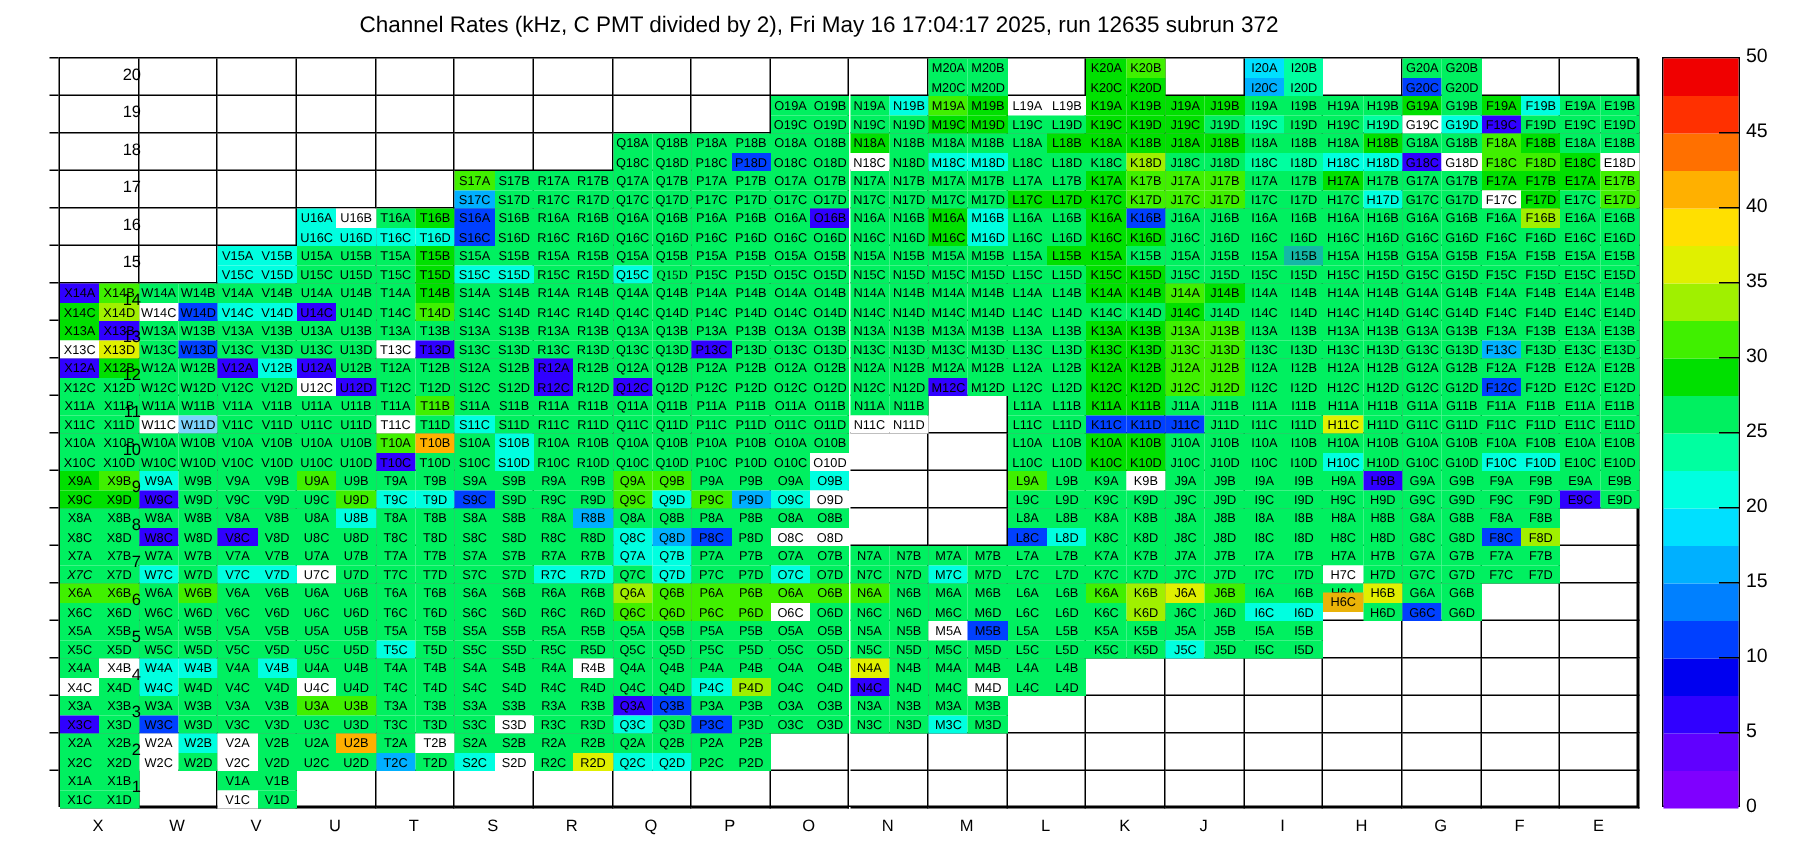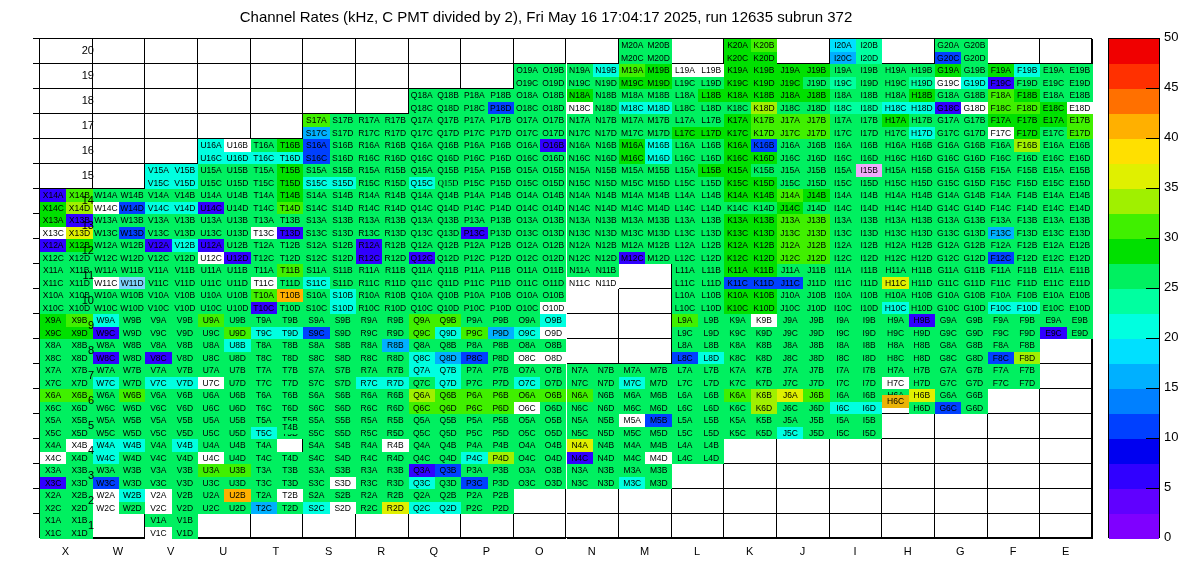--- a/index.html
+++ b/index.html
@@ -741,21 +741,21 @@
       <div class="sub" title="L15D" style="left: 658.125px; top: 137.5px; width: 26.325px; height: 12.5px; background: rgb(0, 240, 96);">L15D</div>
       <div class="sub" title="K15A" style="left: 684.45px; top: 125px; width: 26.325px; height: 12.5px; background: rgb(0, 224, 0);">K15A</div>
       <div class="sub" title="K15B" style="left: 710.775px; top: 125px; width: 26.325px; height: 12.5px; background: rgb(0, 240, 96);">K15B</div>
       <div class="sub" title="K15C" style="left: 684.45px; top: 137.5px; width: 26.325px; height: 12.5px; background: rgb(0, 224, 0);">K15C</div>
       <div class="sub" title="K15D" style="left: 710.775px; top: 137.5px; width: 26.325px; height: 12.5px; background: rgb(0, 224, 0);">K15D</div>
       <div class="sub" title="J15A" style="left: 737.1px; top: 125px; width: 26.325px; height: 12.5px; background: rgb(0, 240, 96);">J15A</div>
       <div class="sub" title="J15B" style="left: 763.425px; top: 125px; width: 26.325px; height: 12.5px; background: rgb(0, 240, 96);">J15B</div>
       <div class="sub" title="J15C" style="left: 737.1px; top: 137.5px; width: 26.325px; height: 12.5px; background: rgb(0, 240, 96);">J15C</div>
       <div class="sub" title="J15D" style="left: 763.425px; top: 137.5px; width: 26.325px; height: 12.5px; background: rgb(0, 240, 96);">J15D</div>
       <div class="sub" title="I15A" style="left: 789.75px; top: 125px; width: 26.325px; height: 12.5px; background: rgb(0, 240, 96);">I15A</div>
-      <div class="sub" title="I15B" style="left: 816.075px; top: 125px; width: 26.325px; height: 12.5px; background: #f0abfc;">I15B</div>
+      <div class="sub" title="I15B" style="left: 816.075px; top: 125px; width: 26.325px; height: 12.5px; background: #14b8a6;">I15B</div>
       <div class="sub" title="I15C" style="left: 789.75px; top: 137.5px; width: 26.325px; height: 12.5px; background: rgb(0, 240, 96);">I15C</div>
       <div class="sub" title="I15D" style="left: 816.075px; top: 137.5px; width: 26.325px; height: 12.5px; background: rgb(0, 240, 96);">I15D</div>
       <div class="sub" title="H15A" style="left: 842.4px; top: 125px; width: 26.325px; height: 12.5px; background: rgb(0, 240, 96);">H15A</div>
       <div class="sub" title="H15B" style="left: 868.725px; top: 125px; width: 26.325px; height: 12.5px; background: rgb(0, 240, 96);">H15B</div>
       <div class="sub" title="H15C" style="left: 842.4px; top: 137.5px; width: 26.325px; height: 12.5px; background: rgb(0, 240, 96);">H15C</div>
       <div class="sub" title="H15D" style="left: 868.725px; top: 137.5px; width: 26.325px; height: 12.5px; background: rgb(0, 240, 96);">H15D</div>
       <div class="sub" title="G15A" style="left: 895.05px; top: 125px; width: 26.325px; height: 12.5px; background: rgb(0, 240, 96);">G15A</div>
       <div class="sub" title="G15B" style="left: 921.375px; top: 125px; width: 26.325px; height: 12.5px; background: rgb(0, 240, 96);">G15B</div>
       <div class="sub" title="G15C" style="left: 895.05px; top: 137.5px; width: 26.325px; height: 12.5px; background: rgb(0, 240, 96);">G15C</div>
       <div class="sub" title="G15D" style="left: 921.375px; top: 137.5px; width: 26.325px; height: 12.5px; background: rgb(0, 240, 96);">G15D</div>
@@ -1290,21 +1290,21 @@
       <div class="sub" title="G8A" style="left: 895.05px; top: 300px; width: 26.325px; height: 12.5px; background: rgb(0, 240, 96);">G8A</div>
       <div class="sub" title="G8B" style="left: 921.375px; top: 300px; width: 26.325px; height: 12.5px; background: rgb(0, 240, 96);">G8B</div>
       <div class="sub" title="G8C" style="left: 895.05px; top: 312.5px; width: 26.325px; height: 12.5px; background: rgb(0, 240, 96);">G8C</div>
       <div class="sub" title="G8D" style="left: 921.375px; top: 312.5px; width: 26.325px; height: 12.5px; background: rgb(0, 240, 96);">G8D</div>
       <div class="sub" title="F8A" style="left: 947.7px; top: 300px; width: 26.325px; height: 12.5px; background: rgb(0, 240, 96);">F8A</div>
       <div class="sub" title="F8B" style="left: 974.025px; top: 300px; width: 26.325px; height: 12.5px; background: rgb(0, 240, 96);">F8B</div>
       <div class="sub" title="F8C" style="left: 947.7px; top: 312.5px; width: 26.325px; height: 12.5px; background: rgb(0, 64, 255);">F8C</div>
       <div class="sub" title="F8D" style="left: 974.025px; top: 312.5px; width: 26.325px; height: 12.5px; background: rgb(160, 240, 0);">F8D</div>
       <div class="sub" title="X7A" style="left: 0px; top: 325px; width: 26.325px; height: 12.5px; background: rgb(0, 240, 96);">X7A</div>
       <div class="sub" title="X7B" style="left: 26.325px; top: 325px; width: 26.325px; height: 12.5px; background: rgb(0, 240, 96);">X7B</div>
-      <div class="sub" title="X7C" style="left: 0px; top: 337.5px; width: 26.325px; height: 12.5px; background: rgb(0, 240, 96);">X7C</div>
+      <div class="sub" title="X7C" style="left: 0px; top: 337.5px; width: 26.325px; height: 12.5px; background: rgb(0, 240, 96); font-style: italic;">X7C</div>
       <div class="sub" title="X7D" style="left: 26.325px; top: 337.5px; width: 26.325px; height: 12.5px; background: rgb(0, 240, 96);">X7D</div>
       <div class="sub" title="W7A" style="left: 52.65px; top: 325px; width: 26.325px; height: 12.5px; background: rgb(0, 240, 96);">W7A</div>
       <div class="sub" title="W7B" style="left: 78.975px; top: 325px; width: 26.325px; height: 12.5px; background: rgb(0, 240, 96);">W7B</div>
       <div class="sub" title="W7C" style="left: 52.65px; top: 337.5px; width: 26.325px; height: 12.5px; background: rgb(0, 255, 224);">W7C</div>
       <div class="sub" title="W7D" style="left: 78.975px; top: 337.5px; width: 26.325px; height: 12.5px; background: rgb(0, 240, 96);">W7D</div>
       <div class="sub" title="V7A" style="left: 105.3px; top: 325px; width: 26.325px; height: 12.5px; background: rgb(0, 240, 96);">V7A</div>
       <div class="sub" title="V7B" style="left: 131.625px; top: 325px; width: 26.325px; height: 12.5px; background: rgb(0, 240, 96);">V7B</div>
       <div class="sub" title="V7C" style="left: 105.3px; top: 337.5px; width: 26.325px; height: 12.5px; background: rgb(0, 255, 224);">V7C</div>
       <div class="sub" title="V7D" style="left: 131.625px; top: 337.5px; width: 26.325px; height: 12.5px; background: rgb(0, 255, 224);">V7D</div>
       <div class="sub" title="U7A" style="left: 157.95px; top: 325px; width: 26.325px; height: 12.5px; background: rgb(0, 240, 96);">U7A</div>
@@ -1517,21 +1517,21 @@
       <div class="sub" title="W4D" style="left: 78.975px; top: 412.5px; width: 26.325px; height: 12.5px; background: rgb(0, 240, 96);">W4D</div>
       <div class="sub" title="V4A" style="left: 105.3px; top: 400px; width: 26.325px; height: 12.5px; background: rgb(0, 240, 96);">V4A</div>
       <div class="sub" title="V4B" style="left: 131.625px; top: 400px; width: 26.325px; height: 12.5px; background: rgb(0, 255, 224);">V4B</div>
       <div class="sub" title="V4C" style="left: 105.3px; top: 412.5px; width: 26.325px; height: 12.5px; background: rgb(0, 240, 96);">V4C</div>
       <div class="sub" title="V4D" style="left: 131.625px; top: 412.5px; width: 26.325px; height: 12.5px; background: rgb(0, 240, 96);">V4D</div>
       <div class="sub" title="U4A" style="left: 157.95px; top: 400px; width: 26.325px; height: 12.5px; background: rgb(0, 240, 96);">U4A</div>
       <div class="sub" title="U4B" style="left: 184.275px; top: 400px; width: 26.325px; height: 12.5px; background: rgb(0, 240, 96);">U4B</div>
       <div class="sub" title="U4C" style="left: 157.95px; top: 412.5px; width: 26.325px; height: 12.5px; background: rgb(255, 255, 255);">U4C</div>
       <div class="sub" title="U4D" style="left: 184.275px; top: 412.5px; width: 26.325px; height: 12.5px; background: rgb(0, 240, 96);">U4D</div>
       <div class="sub" title="T4A" style="left: 210.6px; top: 400px; width: 26.325px; height: 12.5px; background: rgb(0, 240, 96);">T4A</div>
-      <div class="sub" title="T4B" style="left: 236.925px; top: 382px; width: 26.325px; height: 12.5px; background: rgb(0, 240, 96);">T4B</div>
+      <div class="sub" title="T4B" style="left: 236.925px; top: 400px; width: 26.325px; height: 12.5px; background: rgb(0, 240, 96);">T4B</div>
       <div class="sub" title="T4C" style="left: 210.6px; top: 412.5px; width: 26.325px; height: 12.5px; background: rgb(0, 240, 96);">T4C</div>
       <div class="sub" title="T4D" style="left: 236.925px; top: 412.5px; width: 26.325px; height: 12.5px; background: rgb(0, 240, 96);">T4D</div>
       <div class="sub" title="S4A" style="left: 263.25px; top: 400px; width: 26.325px; height: 12.5px; background: rgb(0, 240, 96);">S4A</div>
       <div class="sub" title="S4B" style="left: 289.575px; top: 400px; width: 26.325px; height: 12.5px; background: rgb(0, 240, 96);">S4B</div>
       <div class="sub" title="S4C" style="left: 263.25px; top: 412.5px; width: 26.325px; height: 12.5px; background: rgb(0, 240, 96);">S4C</div>
       <div class="sub" title="S4D" style="left: 289.575px; top: 412.5px; width: 26.325px; height: 12.5px; background: rgb(0, 240, 96);">S4D</div>
       <div class="sub" title="R4A" style="left: 315.9px; top: 400px; width: 26.325px; height: 12.5px; background: rgb(0, 240, 96);">R4A</div>
       <div class="sub" title="R4B" style="left: 342.225px; top: 400px; width: 26.325px; height: 12.5px; background: rgb(255, 255, 255);">R4B</div>
       <div class="sub" title="R4C" style="left: 315.9px; top: 412.5px; width: 26.325px; height: 12.5px; background: rgb(0, 240, 96);">R4C</div>
       <div class="sub" title="R4D" style="left: 342.225px; top: 412.5px; width: 26.325px; height: 12.5px; background: rgb(0, 240, 96);">R4D</div>

